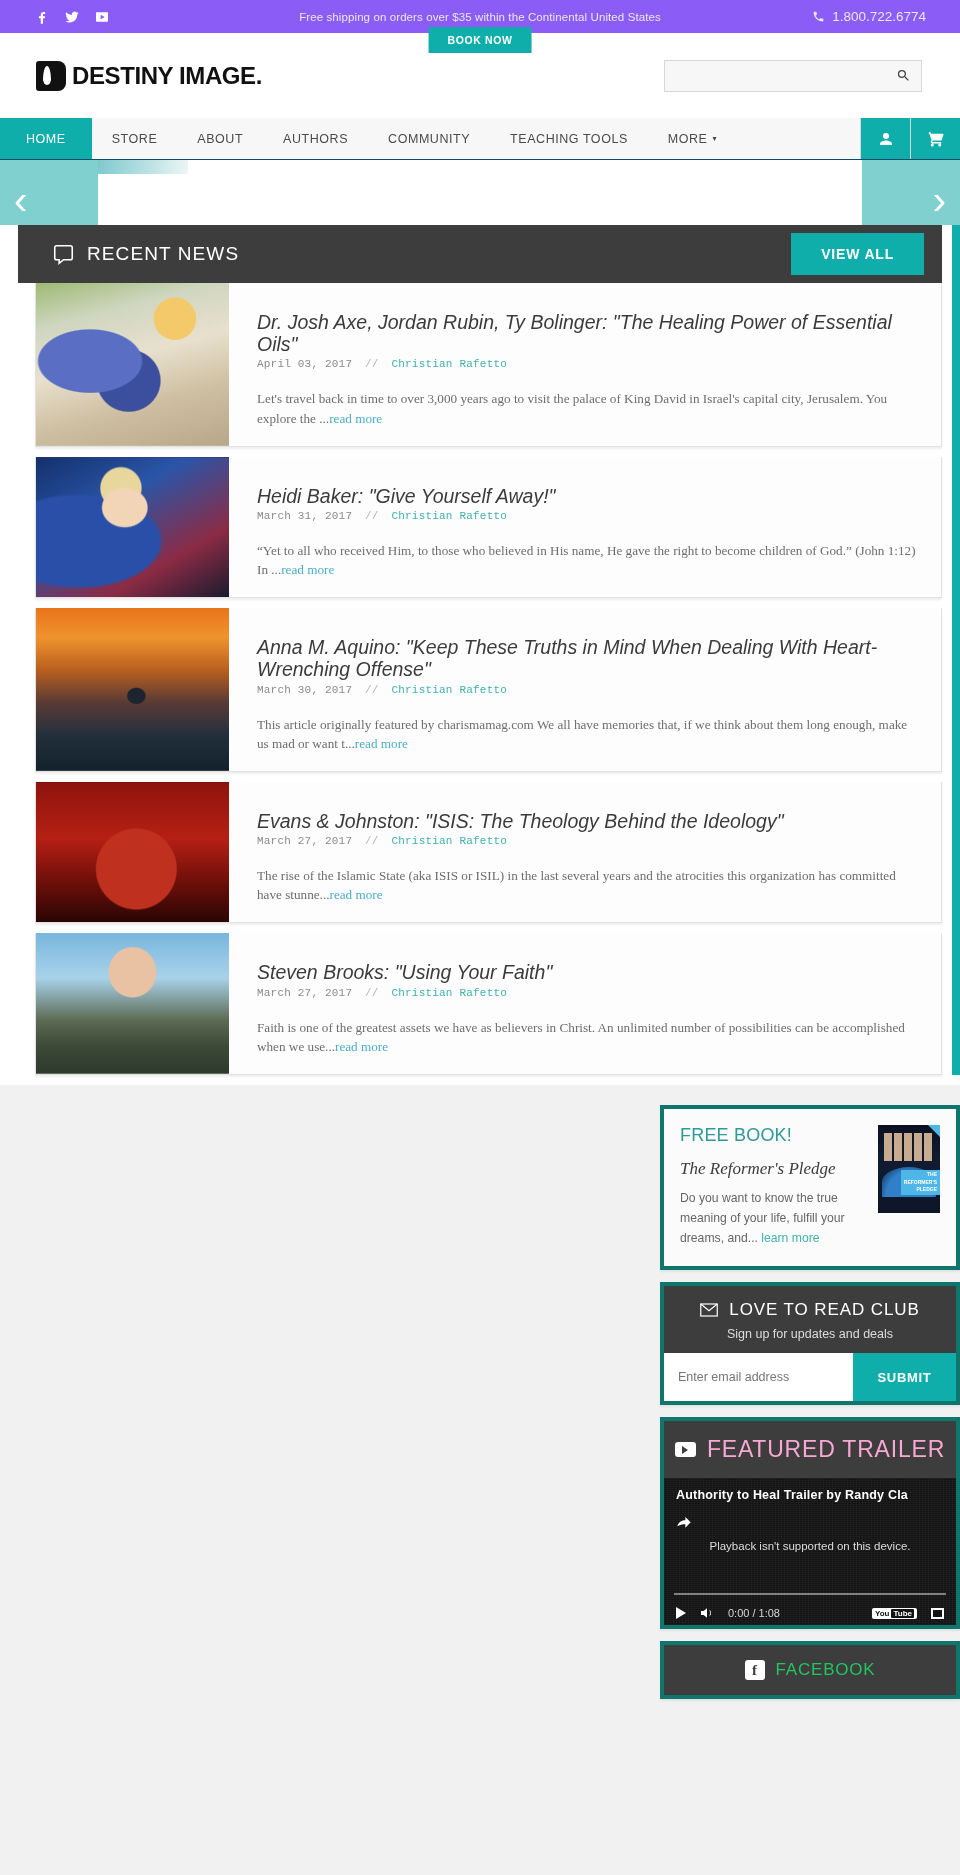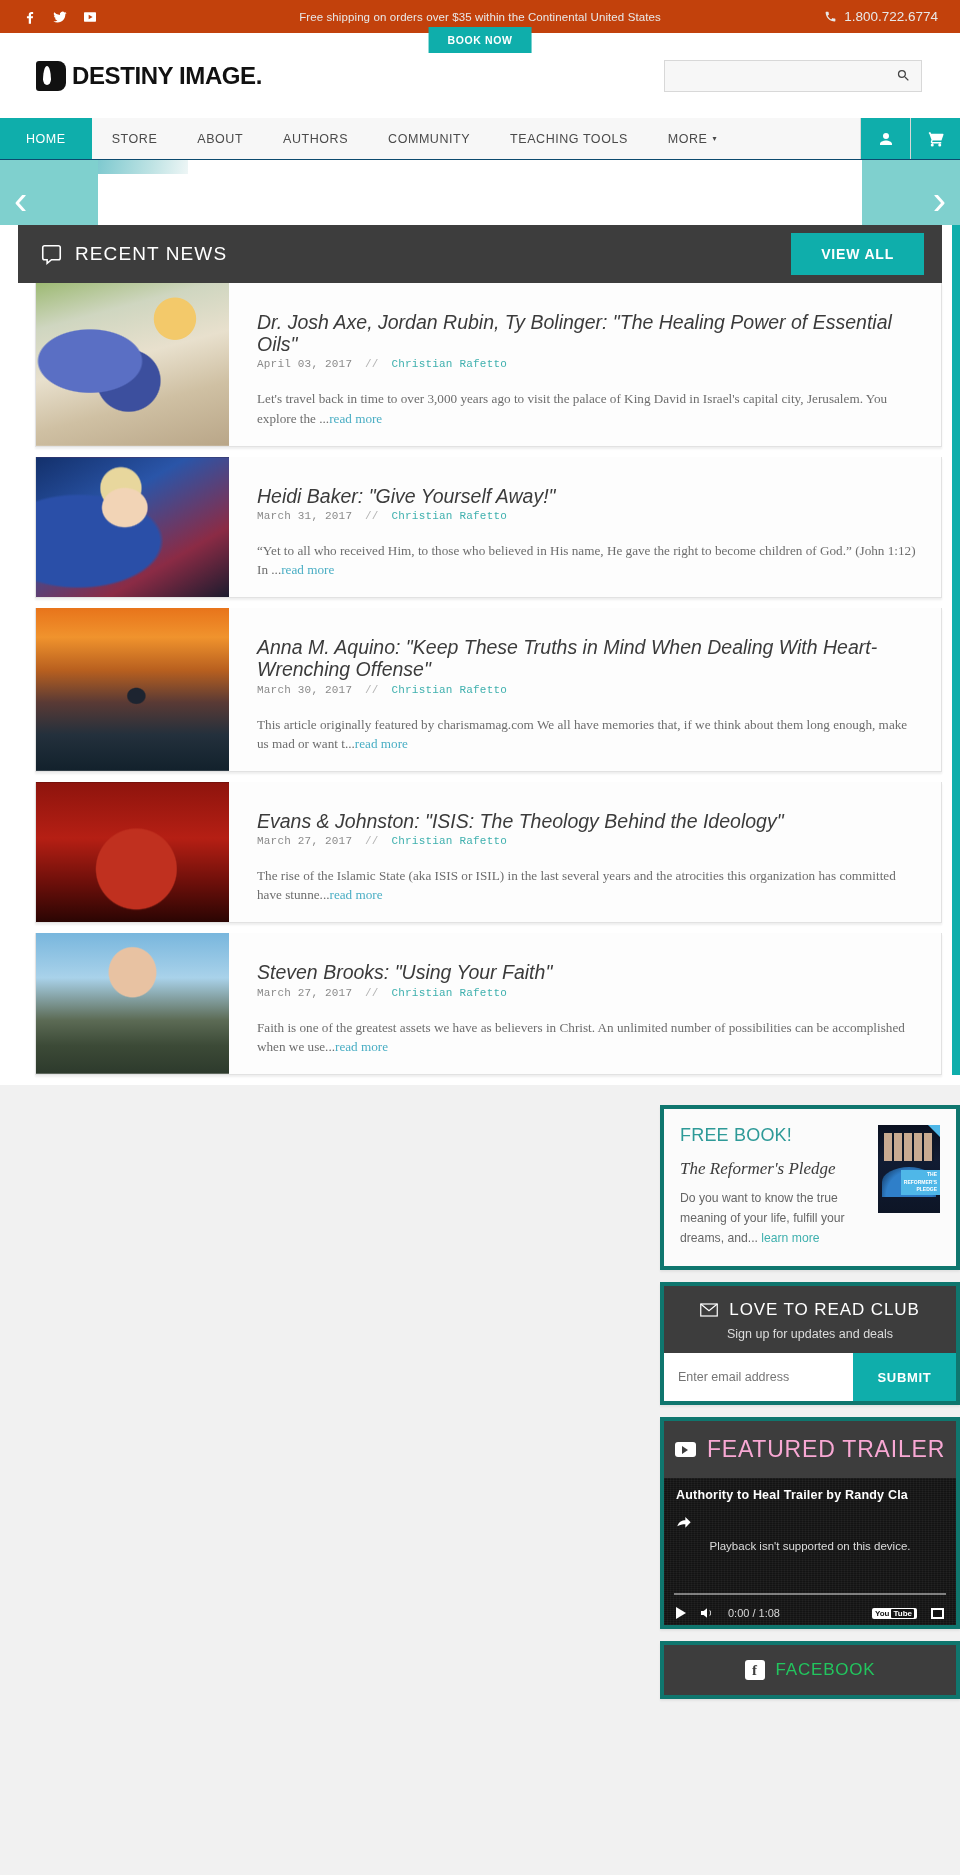--- a/index.html
+++ b/index.html
@@ -5,26 +5,26 @@
   * { box-sizing: border-box; margin: 0; padding: 0; }
   html, body {
     width: 960px;
     background: #ffffff;
     font-family: "Liberation Sans", sans-serif;
   }
   body { position: relative; overflow-x: hidden; }
 
   
   .topbar {
-    background: #c2410c;
+    background: #8b5cf6;
     height: 33px;
     position: relative;
     display: flex;
     align-items: center;
-    padding: 0 22px;
+    padding: 0 34px;
   }
   .social { display: flex; align-items: center; gap: 14px; }
   .social-icon {
     width: 16px; height: 16px;
     fill: #ffffff;
     display: block;
     cursor: pointer;
   }
   .ship-msg {
     position: absolute;
@@ -169,21 +169,21 @@
   
   .page {
     position: relative;
     background: #fff;
   }
   .recent-wrap { padding: 0 18px; }
   .recent-header {
     background: #3d3d3d;
     height: 58px;
     display: flex; align-items: center;
-    padding-left: 23px;
+    padding-left: 35px;
     position: relative;
   }
   .recent-title {
     color: #fff;
     font-size: 19px;
     letter-spacing: 1.1px;
     font-weight: 400;
   }
   .chat-icon { width: 21px; height: 21px; fill: #fff; margin-right: 13px; }
   .viewall {

